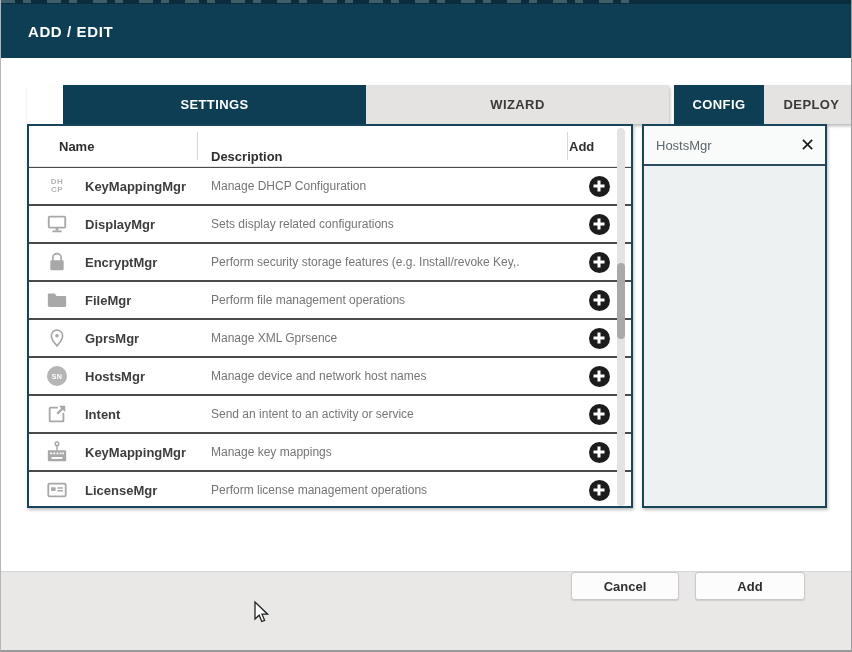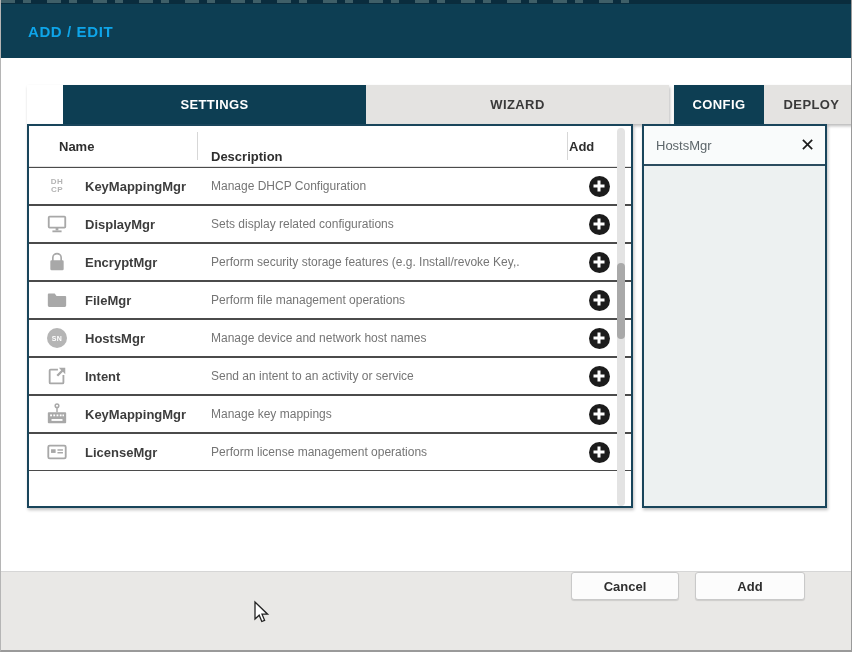--- a/index.html
+++ b/index.html
@@ -4,21 +4,21 @@
 <style>
   html,body{margin:0;padding:0;background:#ffffff;}
   body{font-family:"Liberation Sans","DejaVu Sans",sans-serif;}
   .stage{position:relative;width:852px;height:652px;background:#ffffff;overflow:hidden;
          box-sizing:border-box;border-left:1px solid #b5b5b5;border-right:1px solid #9a9a9a;border-bottom:2px solid #9a9a9a;}
   
   .top-strip{position:absolute;left:0;top:0;width:852px;height:4px;background:#0a2c3d;
     background-image:repeating-linear-gradient(90deg,#3f5f68 0 14px,#0a2c3d 14px 22px,#3f5f68 22px 30px,#0a2c3d 30px 46px);
     background-size:640px 3px;background-repeat:no-repeat;}
   .header{position:absolute;left:0;top:4px;width:852px;height:54px;background:#0d3e53;display:flex;align-items:center;}
-  .header .title{color:#0ea5e9;font-size:15px;font-weight:bold;letter-spacing:.6px;padding-left:27px;}
+  .header .title{color:#ffffff;font-size:15px;font-weight:bold;letter-spacing:.6px;padding-left:27px;}
 
   
   .tabbar{position:absolute;display:flex;height:39px;box-shadow:1px 2px 3px rgba(0,0,0,.28);}
   .tabbar-left{left:26px;top:85px;width:606px;padding-left:36px;}
   .tabbar-right{left:641px;top:85px;width:185px;margin-left:32px;}
   .tab{display:flex;align-items:center;justify-content:center;font-size:13px;font-weight:bold;
        letter-spacing:.4px;background:#e4e3e1;color:#3a3a3a;cursor:pointer;flex:1;}
   .tab.active{background:#0d3e53;color:#ffffff;}
 
   
@@ -150,20 +150,33 @@
             </svg>
           </span>
     <span class="cell-name">FileMgr</span>
     <span class="cell-desc">Perform file management operations</span>
     <span class="cell-add">
       <span class="plus-circle"></span>
     </span>
   </div>
         <div class="row">
     <span class="cell-icon">
+            <svg class="rowicon" width="20" height="22" viewBox="0 0 24 24">
+              <path fill="none" stroke="#a8a8a8" stroke-width="2" d="M12 2.5a6.8 6.8 0 0 1 6.8 6.8c0 4.6-6.8 12.2-6.8 12.2S5.2 13.9 5.2 9.3A6.8 6.8 0 0 1 12 2.5z"></path>
+              <circle cx="12" cy="9.3" r="2.2" fill="#a8a8a8"></circle>
+            </svg>
+          </span>
+    <span class="cell-name">GprsMgr</span>
+    <span class="cell-desc">Manage XML Gprsence</span>
+    <span class="cell-add">
+      <span class="plus-circle"></span>
+    </span>
+  </div>
+        <div class="row">
+    <span class="cell-icon">
             <span class="sn-circle">SN</span>
           </span>
     <span class="cell-name">HostsMgr</span>
     <span class="cell-desc">Manage device and network host names</span>
     <span class="cell-add">
       <span class="plus-circle"></span>
     </span>
   </div>
         <div class="row">
     <span class="cell-icon">

